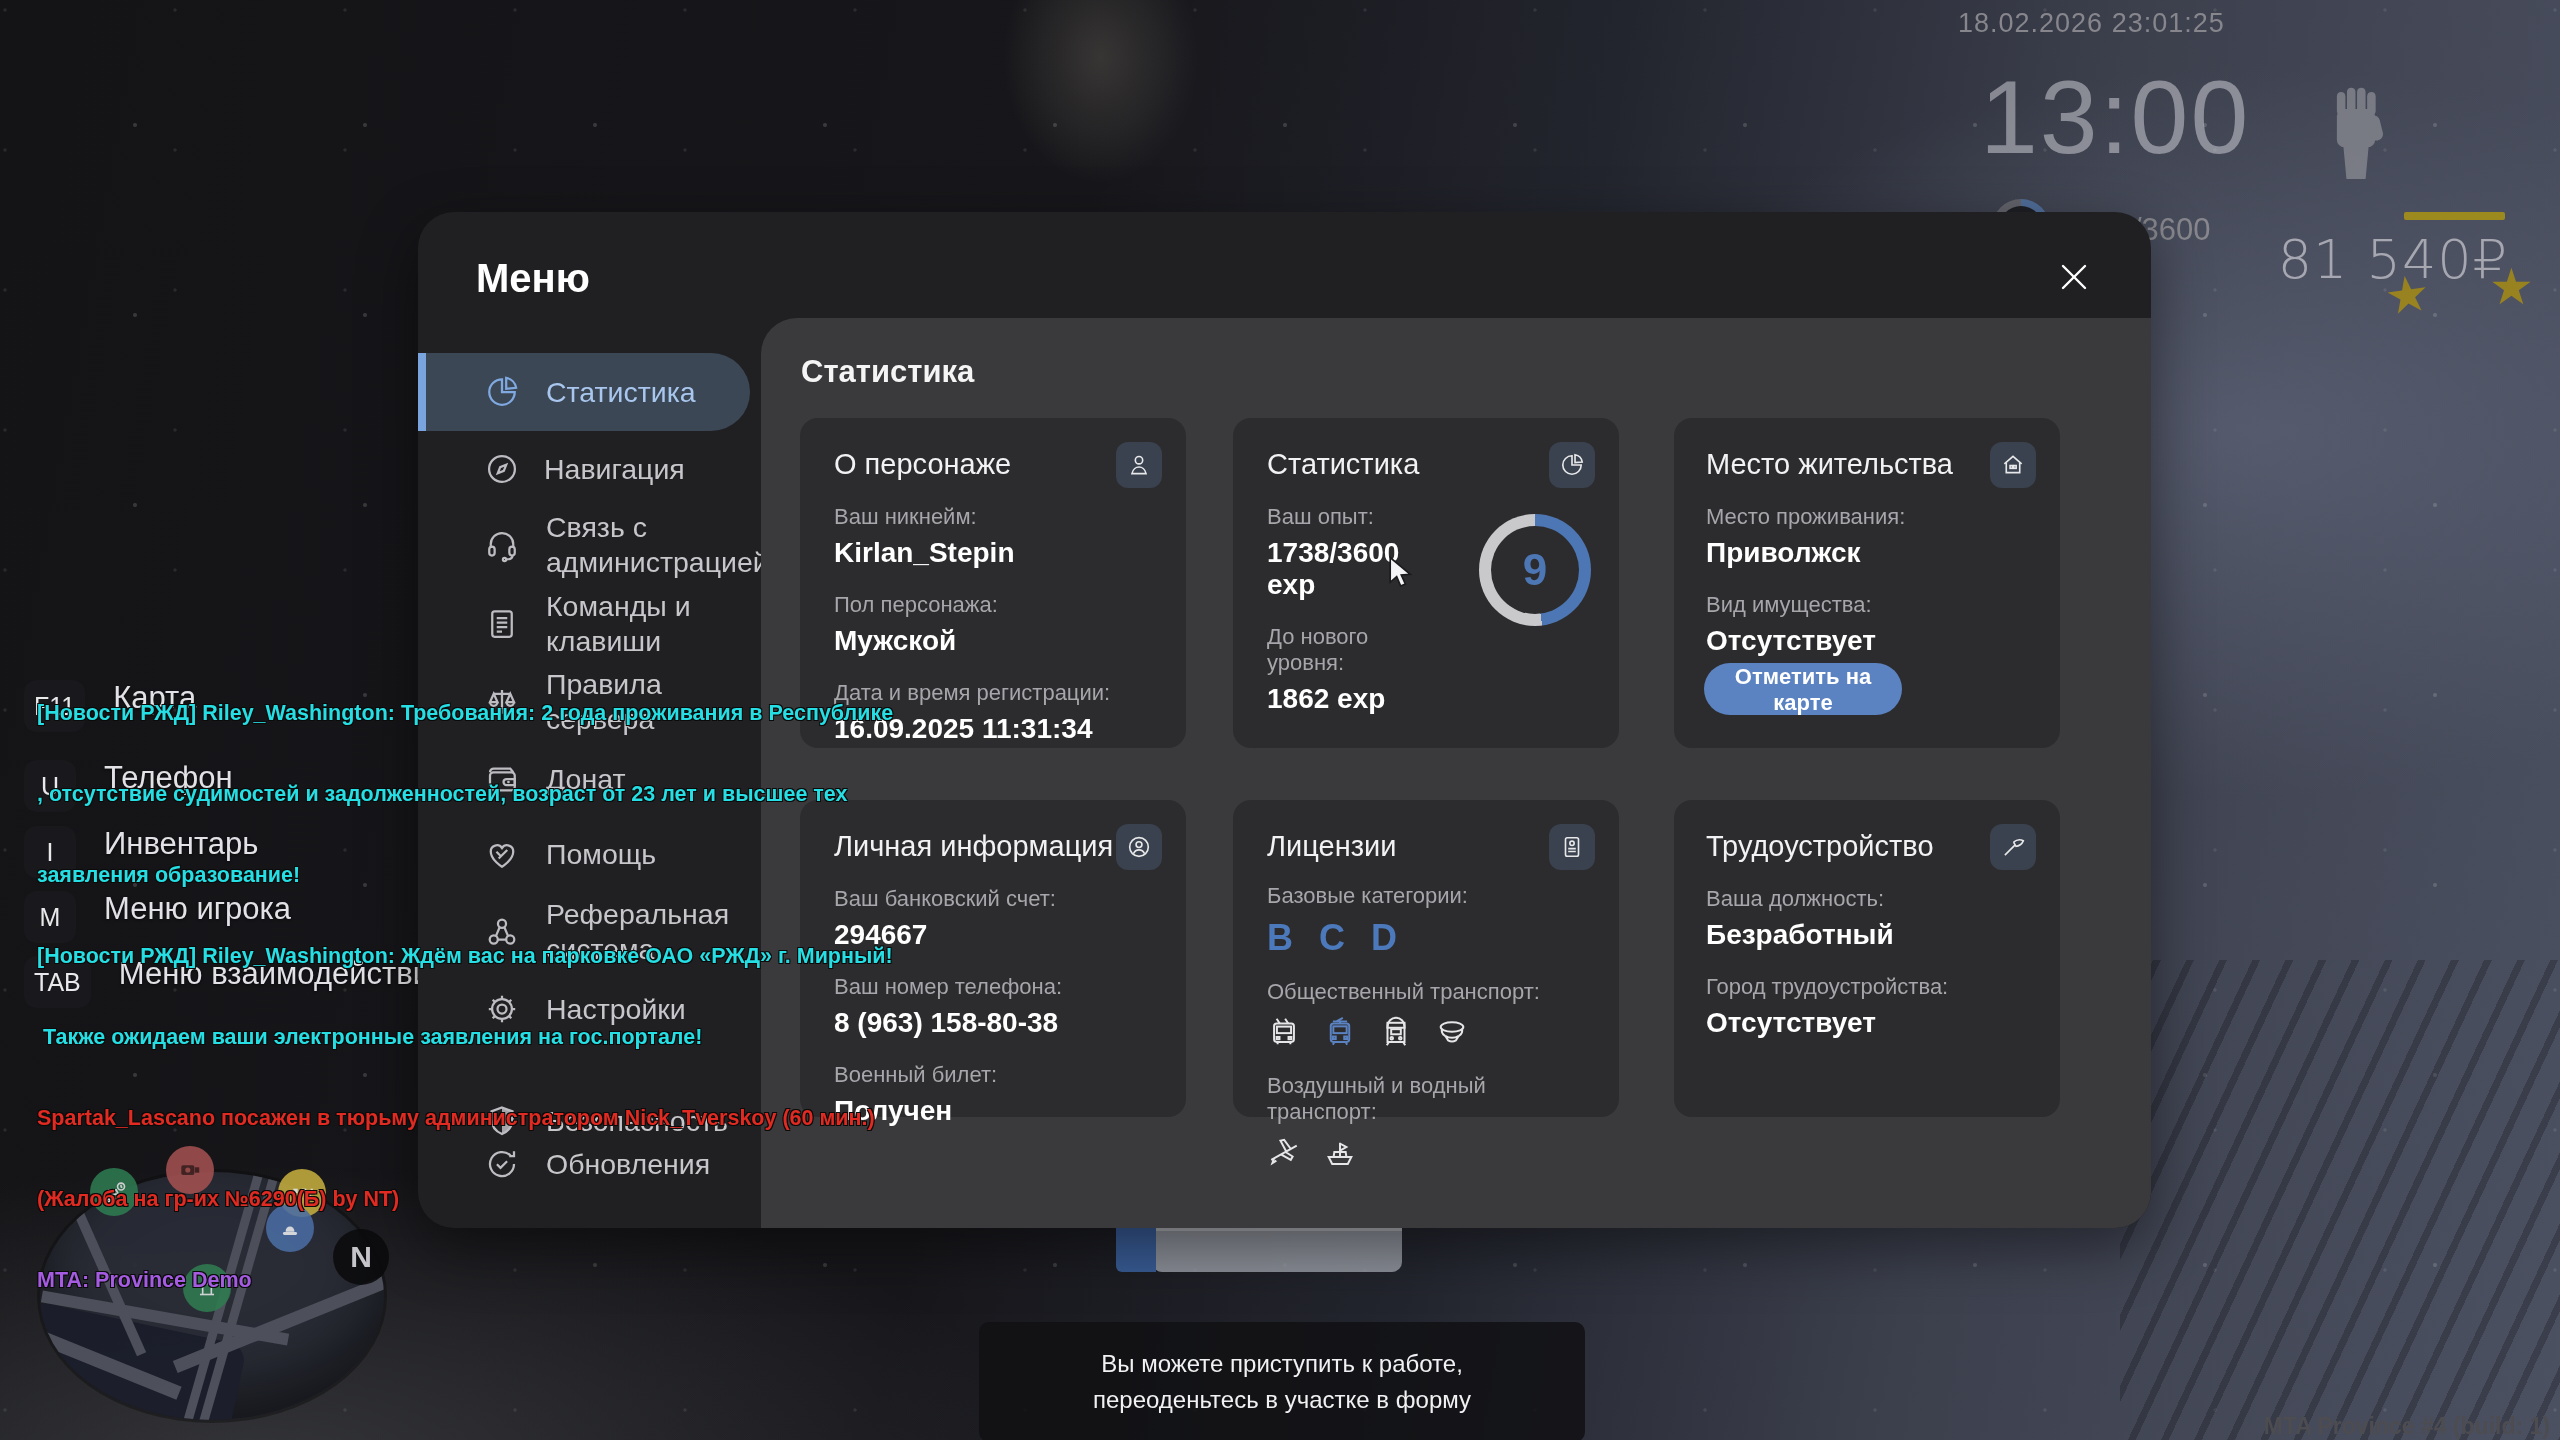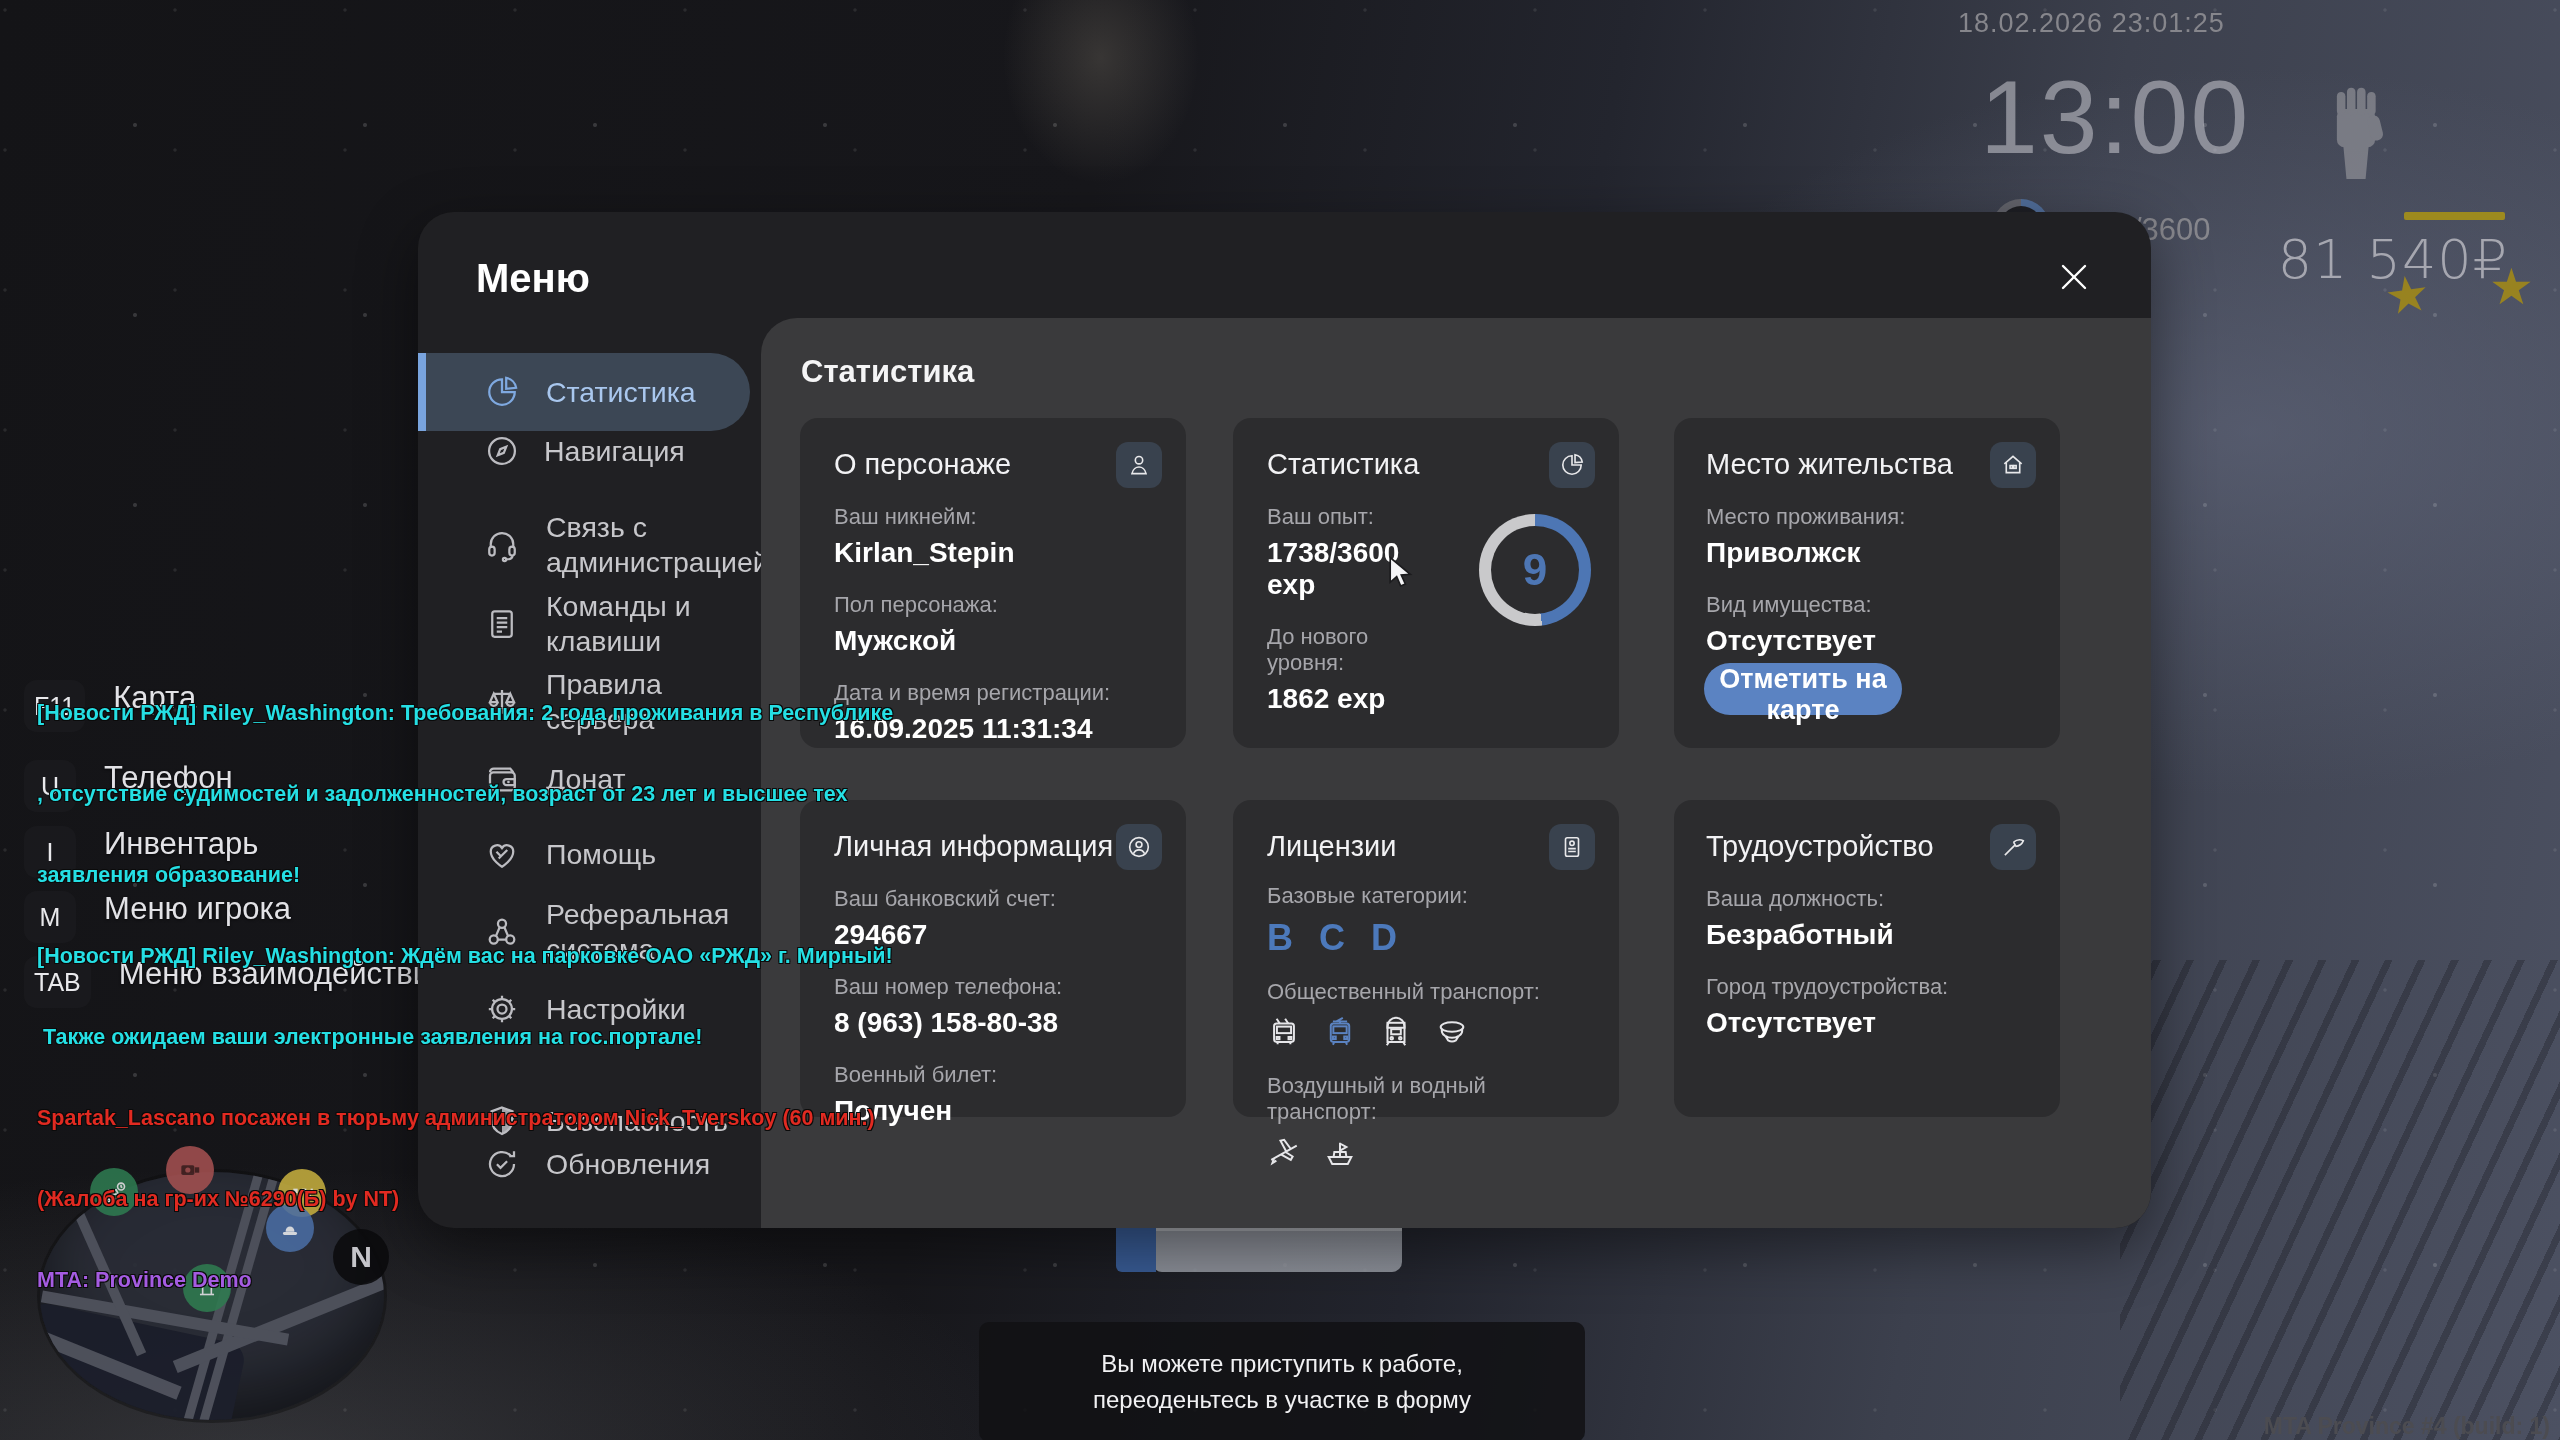--- a/index.html
+++ b/index.html
@@ -71,42 +71,42 @@
   
   .side-item{position:absolute;left:0;width:332px;height:78px;display:flex;align-items:center;gap:26px;
     padding-left:66px;cursor:pointer;}
   .side-item .s-ico{flex:0 0 36px;display:flex;}
   .side-item .s-ico svg{stroke:#bcbcc1;}
   .side-label{color:#c7c7cb;font-size:28.5px;font-weight:300;line-height:1.22;max-width:205px;}
   .side-item.active{background:#3c4755;border-radius:0 39px 39px 0;}
   .side-item.active::before{content:"";position:absolute;left:0;top:0;bottom:0;width:8px;background:#79a4de;}
   .side-item.active .side-label{color:#a9c7ee;}
   .side-item.active .s-ico svg{stroke:#7fa9e0;}
-  .si-0{top:141px;}.si-1{top:200px;gap:24px;}.si-2{top:294px;}.si-3{top:373px;}.si-4{top:451px;}.si-5{top:528px;}
+  .si-0{top:141px;}.si-1{top:218px;gap:24px;}.si-2{top:294px;}.si-3{top:373px;}.si-4{top:451px;}.si-5{top:528px;}
   .si-6{top:603px;}.si-7{top:681px;}.si-8{top:758px;}.si-9{top:870px;}.si-10{top:913px;}
 
   
   .card{position:absolute;width:386px;background:#2c2c2e;border-radius:18px;padding:30px 34px;}
   .c-r1{top:100px;height:330px;}
   .c-r2{top:482px;height:317px;}
   .c-c1{left:39px;}.c-c2{left:472px;}.c-c3{left:913px;padding-left:32px;}
   .card-title{color:#f2f2f4;font-size:29px;font-weight:500;}
   .card-badge{position:absolute;top:24px;right:24px;width:46px;height:46px;border-radius:12px;background:#39424e;
     display:flex;align-items:center;justify-content:center;}
   .field{margin-top:23px;}
   .f-label{color:#a6a6ab;font-size:22px;}
   .f-value{color:#fff;font-size:28px;font-weight:bold;margin-top:7px;}
   .stats-fields{width:58%;}
   .card-ring{position:absolute;right:28px;top:96px;width:112px;height:112px;border-radius:50%;
     background:conic-gradient(#4d76b4 0 var(--p,48%), #c9c9cb var(--p,48%) 100%);
     display:flex;align-items:center;justify-content:center;}
   .card-ring::after{content:"";position:absolute;inset:12px;border-radius:50%;background:#2c2c2e;}
   .card-ring span{position:relative;z-index:1;color:#4d76b4;font-size:44px;font-weight:bold;}
   .map-btn{position:absolute;left:30px;top:245px;width:198px;height:52px;border:none;border-radius:26px;
-    background:#5b83c2;color:#fff;font-size:27px;font-weight:bold;cursor:pointer;}
+    background:#5b83c2;color:#fff;font-size:22px;font-weight:bold;cursor:pointer;}
   .lic-label{color:#a6a6ab;font-size:22px;margin-top:20px;}
   .lic-cats{display:flex;gap:26px;color:#4c79bb;font-size:36px;font-weight:bold;margin-top:8px;}
   .lic-icons{display:flex;gap:22px;margin-top:10px;align-items:flex-end;}
   .lic-ico svg{stroke:#e6e6e9;}
   .lic-ico.active svg{stroke:#5b83c2;}
 
   #cursor{position:absolute;left:1388px;top:556px;z-index:6;pointer-events:none;}
 </style>
 </head>
 <body>

